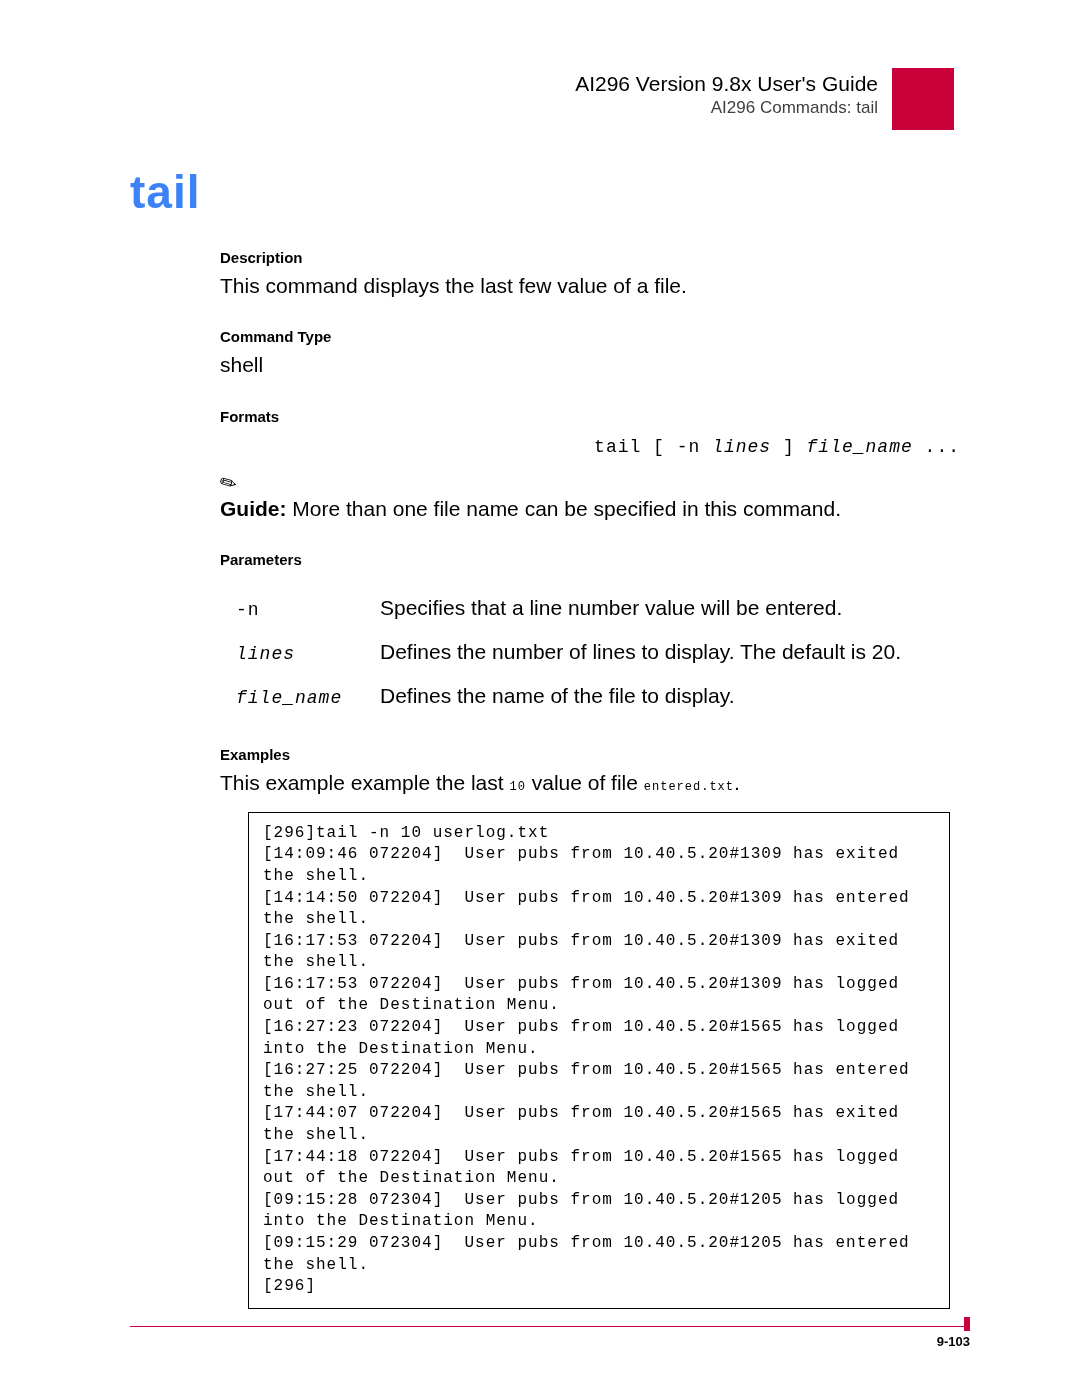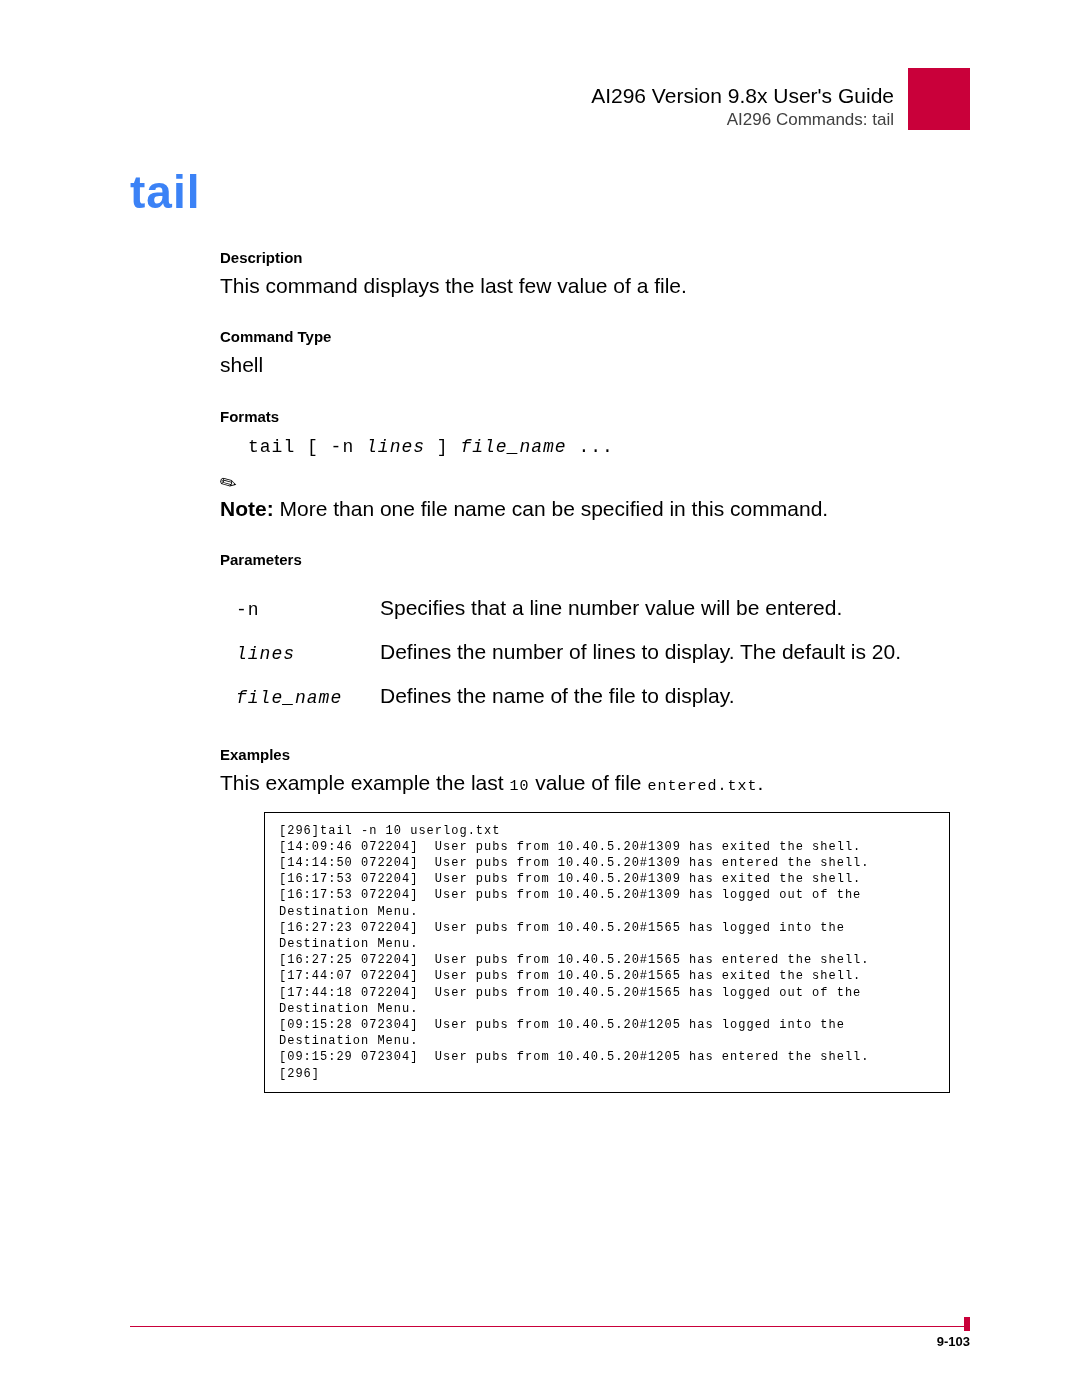--- a/index.html
+++ b/index.html
@@ -12,23 +12,23 @@
   .page {
     width: 1080px;
     height: 1397px;
     position: relative;
     box-sizing: border-box;
     padding: 70px 110px 50px 130px;
   }
   .header-block {
     position: absolute;
     top: 68px;
-    right: 110px;
+    right: 126px;
     display: flex;
-    align-items: flex-end;
+    align-items: flex-start;
   }
   .header-text {
     text-align: right;
     padding-right: 14px;
     padding-top: 4px;
   }
   .header-title {
     font-size: 21px;
     font-weight: normal;
     color: #000;
@@ -95,30 +95,30 @@
     padding: 10px 14px 10px 0;
     vertical-align: top;
     font-size: 21px;
   }
   .param-table td:first-child {
     width: 130px;
   }
   .code-small {
     font-family: "Courier New", monospace;
     letter-spacing: 1px;
-    font-size: 15px;
+    font-size: 12px;
   }
   .output-box {
     border: 1px solid #000;
     margin-top: 14px;
-    margin-left: 44px;
+    margin-left: 28px;
     margin-right: 10px;
     padding: 10px 14px;
     font-family: "Courier New", monospace;
-    font-size: 12px;
+    font-size: 16px;
     letter-spacing: 1px;
     white-space: pre-wrap;
     line-height: 1.35;
   }
   .footer-line {
     position: absolute;
     left: 130px;
     right: 110px;
     bottom: 70px;
     border-top: 1px solid #c9003a;
@@ -157,29 +157,29 @@
 
   <div class="content">
 
     <div class="section-h">Description</div>
     <div class="body-text">This command displays the last few value of a file.</div>
 
     <div class="section-h">Command Type</div>
     <div class="body-text">shell</div>
 
     <div class="section-h">Formats</div>
-    <div class="body-text" style="margin-left:28px;">
+    <div class="body-text" style="margin-left:16px;text-align:right;">
       <span class="code">tail [ -n </span><span class="code-italic">lines</span><span class="code"> ] </span><span class="code-italic">file_name</span><span class="code"> ...</span>
     </div>
 
     <div style="margin-top:12px;">
       <span class="note-icon">✎</span>
     </div>
     <div class="body-text">
-      <span class="note-label">Note:</span><span>  More than one file name can be specified in this command.</span>
+      <span class="note-label">Guide:</span><span>  More than one file name can be specified in this command.</span>
     </div>
 
     <div class="section-h">Parameters</div>
     <table class="param-table">
       <tbody>
           <tr>
         <td><span class="code">-n</span></td>
         <td>Specifies that a line number value will be entered.</td>
       </tr>
       <tr>

